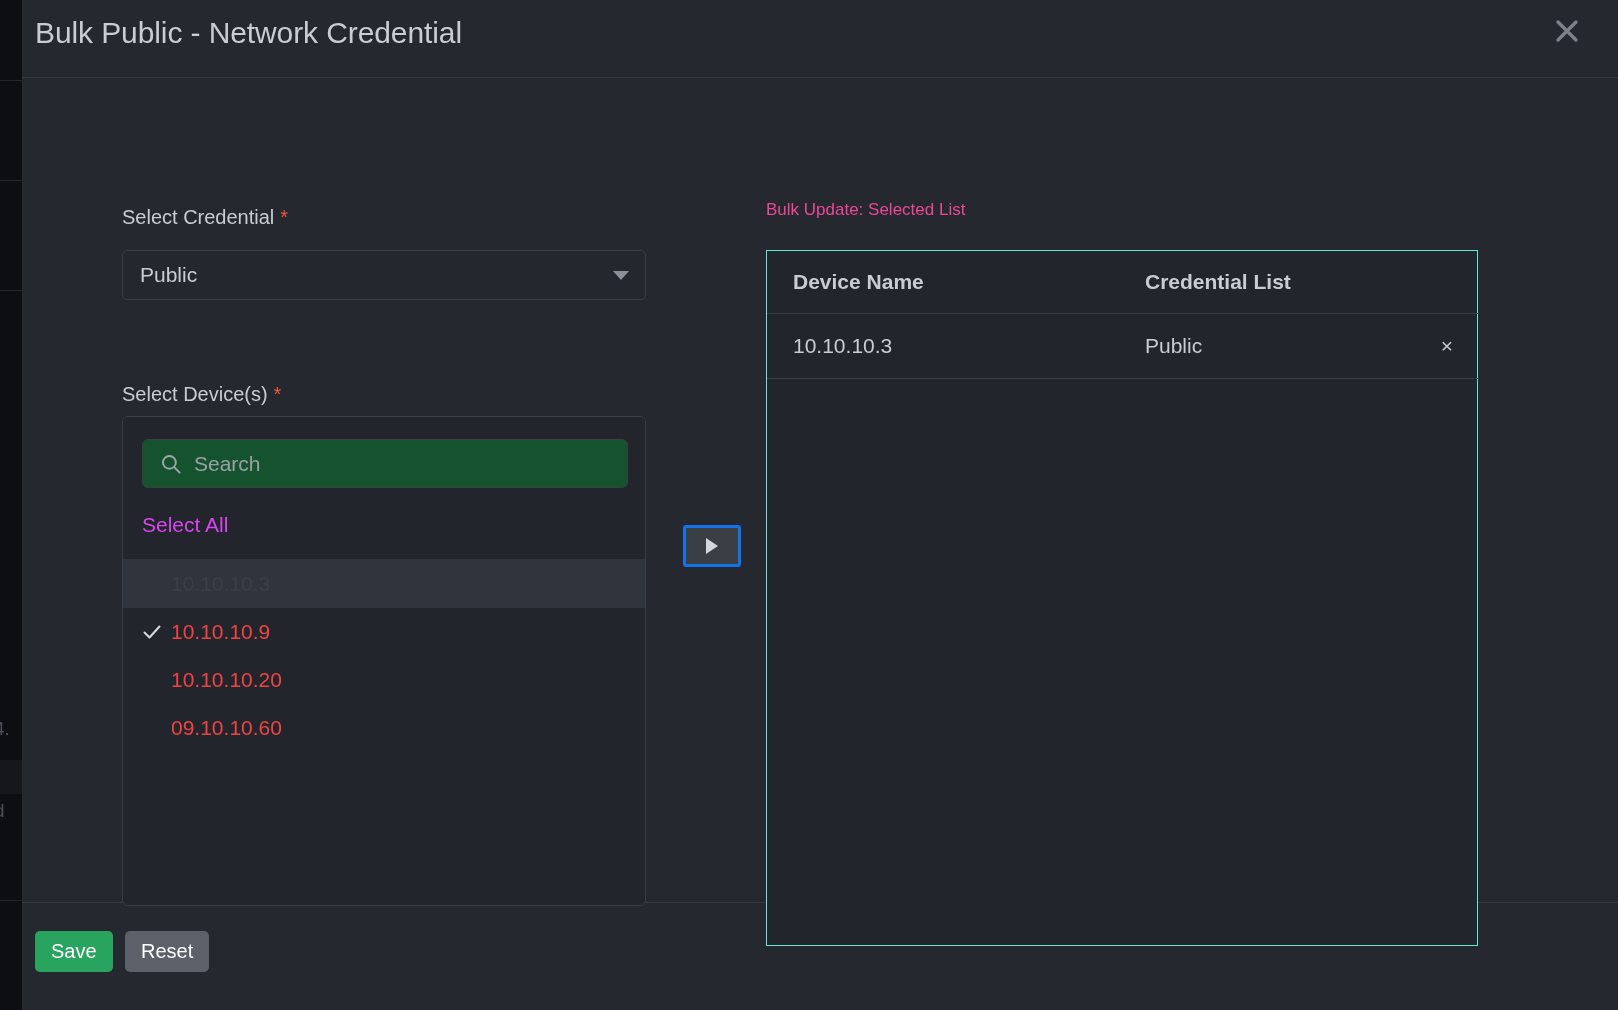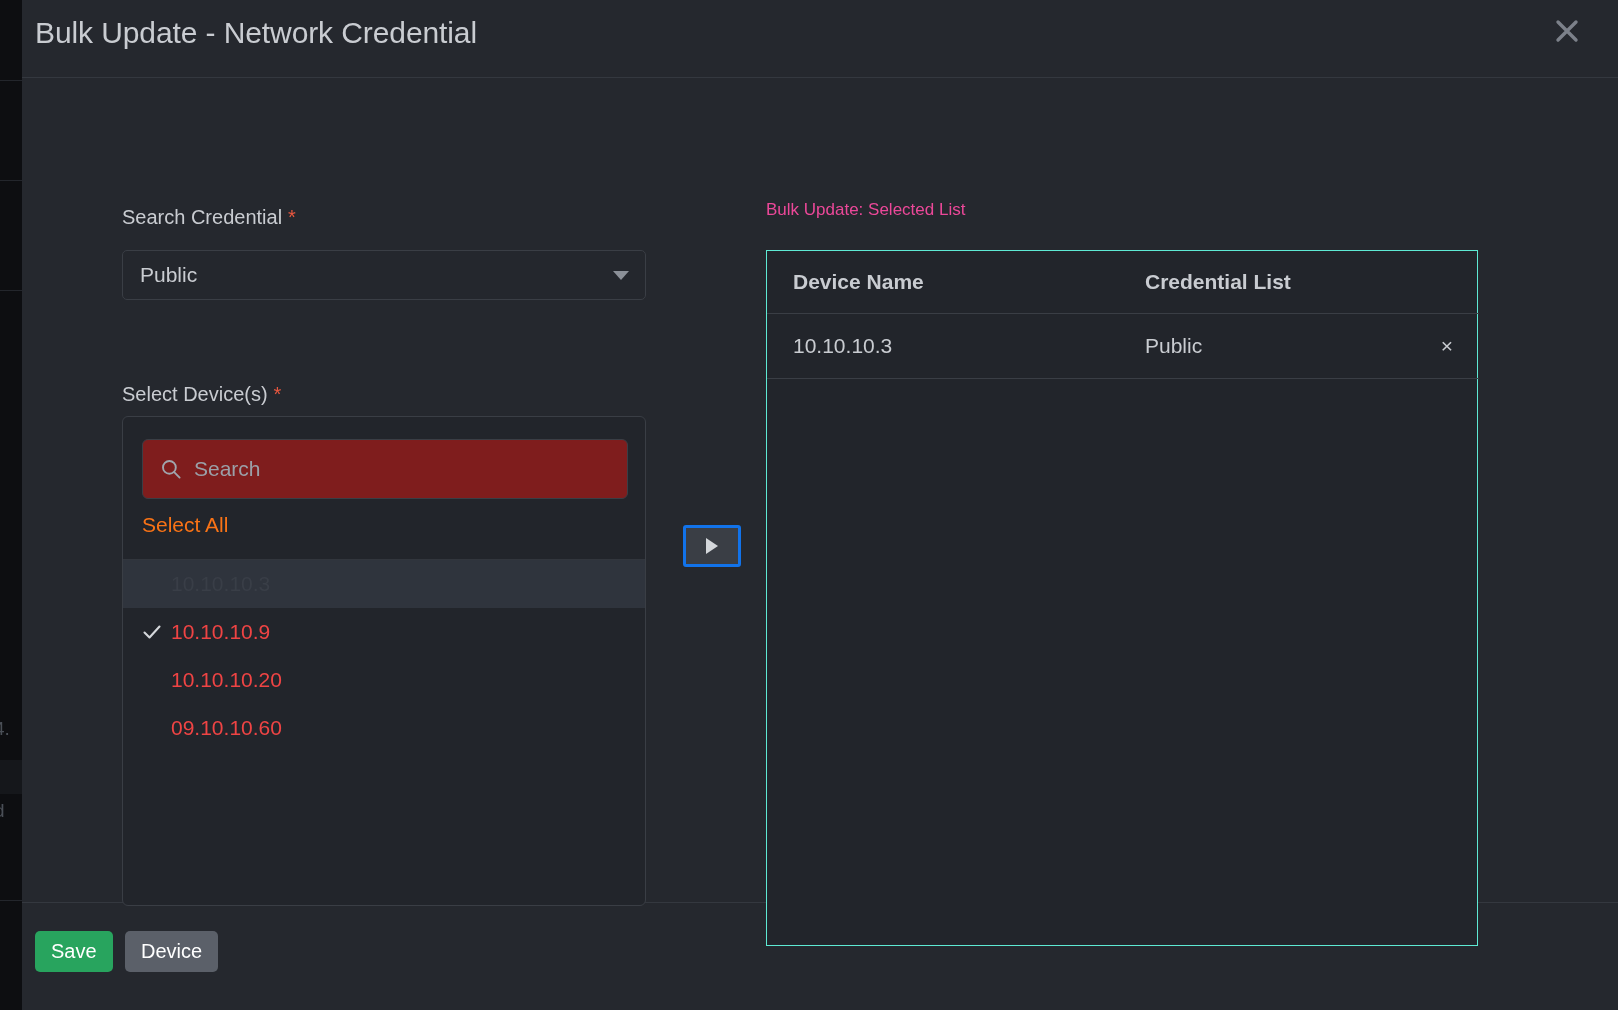--- a/index.html
+++ b/index.html
@@ -145,22 +145,22 @@
     width: 524px; height: 490px;
     background: #22252b;
     border: 1px solid #3a3e45;
     border-radius: 6px;
     overflow: hidden;
   }
 
   #device-search {
     position: absolute;
     left: 19px; top: 22px;
-    width: 486px; height: 60px;
-    background: #7f1d1d;
+    width: 486px; height: 49px;
+    background: #14532d;
     border: 1px solid #3a3e45;
     border-radius: 6px;
     display: flex;
     align-items: center;
     cursor: text;
   }
   #search-icon {
     margin-left: 17px;
     display: flex;
     align-items: center;
@@ -168,21 +168,21 @@
   #search-placeholder {
     margin-left: 12px;
     font-size: 21px;
     color: #9ba0a8;
   }
 
   #select-all-link {
     position: absolute;
     left: 19px; top: 96px;
     font-size: 21px;
-    color: #f97316;
+    color: #d946ef;
     cursor: pointer;
   }
 
   #list-divider {
     position: absolute;
     left: 0; right: 0;
     top: 142px;
     height: 1px;
     background: #32363d;
   }
@@ -326,34 +326,34 @@
   <div class="backdrop-rule" style="top:900px"></div>
   <div class="backdrop-glyph" style="top:78px">)</div>
   <div class="backdrop-glyph" style="top:718px">4.</div>
   <div class="backdrop-glyph" style="top:800px">d</div>
   <div class="backdrop-glyph" style="top:980px">)</div>
 </div>
 
 <div id="modal">
 
   <div id="modal-header">
-    <div id="modal-title">Bulk Update - Network Credential</div>
+    <div id="modal-title">Bulk Public - Network Credential</div>
     <div id="close-button">
       <svg width="26" height="26" viewBox="0 0 26 26" aria-hidden="true">
         <path d="M4 4 L22 22 M22 4 L4 22" stroke="#7c818a" stroke-width="3.4" stroke-linecap="round"></path>
       </svg>
     </div>
   </div>
 
   <div id="modal-body">
 
     <div id="left-col">
 
       <div id="credential-label-row">
-        <span class="field-label">Search Credential</span>
+        <span class="field-label">Select Credential</span>
         <span class="req-star">*</span>
       </div>
 
       <div id="credential-select">
         <span id="credential-value">Public</span>
         <span id="credential-caret"></span>
       </div>
 
       <div id="devices-label-row">
         <span class="field-label">Select Device(s)</span>
@@ -432,16 +432,16 @@
             </tr>
           </tbody>
         </table>
       </div>
     </div>
 
   </div>
 
   <div id="modal-footer">
     <button class="footer-btn" id="save-button">Save</button>
-    <button class="footer-btn" id="reset-button">Device</button>
+    <button class="footer-btn" id="reset-button">Reset</button>
   </div>
 
 </div>
 
 </body></html>

